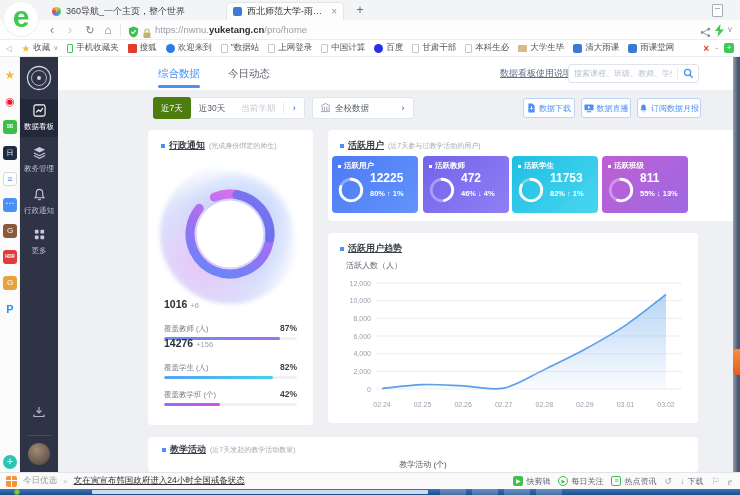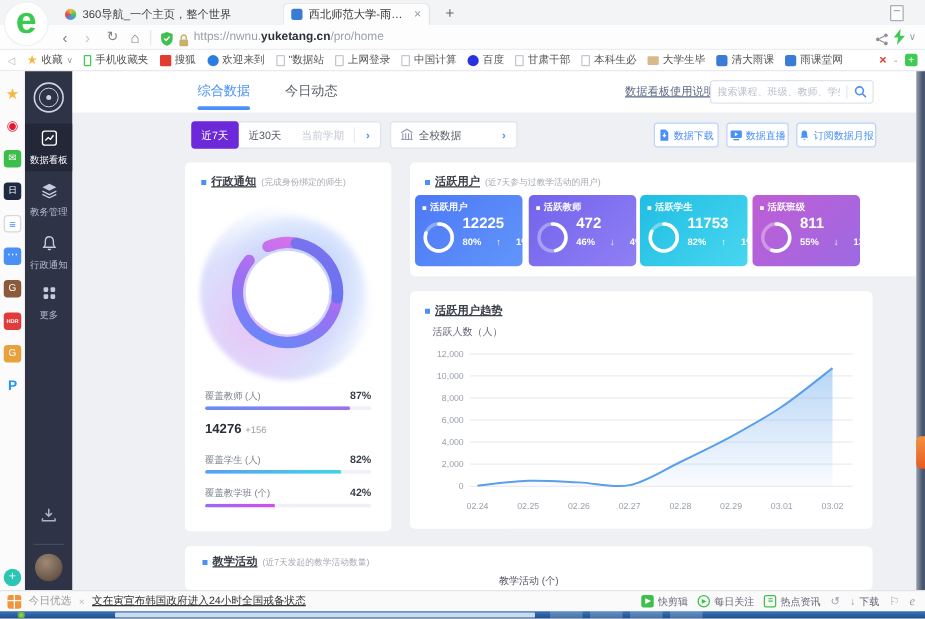--- a/index.html
+++ b/index.html
@@ -91,21 +91,21 @@
   .help-link{position:absolute;left:442px;top:0;height:33px;line-height:33px;font-size:9px;color:#5c6a85;text-decoration:underline}
   .searchbox{position:absolute;left:510px;top:7px;width:131px;height:19px;border:1px solid #dfe3ec;border-radius:3px;background:#fff;display:flex;align-items:center}
   .searchbox input{flex:1;border:none;outline:none;font-size:8px;color:#333;padding:0 5px;min-width:0;background:none}
   .searchbox input::placeholder{color:#b9bec9}
   .search-sep{width:1px;height:11px;background:#e6e9ef}
   .search-btn{width:20px;text-align:center;line-height:10px}
 
   .fgroup{position:absolute;top:40px;height:22px;background:#fff;border:1px solid #e0e4ec;border-radius:3px;display:flex;align-items:center;font-size:8.5px}
   .fg-1{left:95px}.fg-2{left:254px;width:102px}
   .seg{padding:0 8px;line-height:20px;color:#5a6068}
-  .seg.on{background:#6d28d9;color:#fff;border-radius:3px;height:22px;line-height:22px;margin:-1px 0 -1px -1px}
+  .seg.on{background:#4d7c0f;color:#fff;border-radius:3px;height:22px;line-height:22px;margin:-1px 0 -1px -1px}
   .seg.dis{color:#c3c8d2}
   .fg-sep{width:1px;height:12px;background:#eaecf0}
   .fg-chev{width:20px;text-align:center;color:#4a90f7;font-size:9px;font-weight:bold}
   .fg-ico{margin-left:7px}
   .fg-2 .seg{flex:1;padding:0 4px}
 
   .abtn{position:absolute;top:41px;height:20px;border:1px solid #bcd4f8;border-radius:3px;background:#fff;color:#4a90f7;font-size:8px;display:flex;align-items:center;justify-content:center;gap:3px}
   .ab-0{left:465px;width:52px}.ab-1{left:523px;width:50px}.ab-2{left:579px;width:64px}
 
   .card{position:absolute;background:#fff;border-radius:4px}
@@ -143,21 +143,21 @@
   
   .gcard{position:absolute;top:26px;width:86px;height:57px;border-radius:4px;color:#fff}
   .gc-0{left:4px;background:linear-gradient(135deg,#4d79f6,#6195fa)}
   .gc-1{left:95px;background:linear-gradient(135deg,#7263ec,#9080f4)}
   .gc-2{left:184px;background:linear-gradient(135deg,#1fbee3,#49d6f0)}
   .gc-3{left:274px;background:linear-gradient(135deg,#c05dd5,#9c6ae2)}
   .gc-label{position:absolute;left:6px;top:5px;font-size:7.5px;font-weight:bold;display:flex;align-items:center;gap:3px}
   .wbullet{width:3px;height:3px;background:#fff;flex:none}
   .gc-ring{position:absolute;left:4px;top:19px}
   .gc-value{position:absolute;left:38px;top:15px;font-size:12px;font-weight:bold}
-  .gc-pct{position:absolute;left:38px;top:33px;font-size:7.5px;font-weight:bold;display:flex;gap:12px;align-items:flex-start}
+  .gc-pct{position:absolute;left:38px;top:33px;font-size:7.5px;font-weight:bold;display:flex;gap:2px;align-items:flex-start}
 
   
   .ylabel{position:absolute;left:18px;top:27px;font-size:8px;color:#667}
   .trend-svg{position:absolute;left:8px;top:42px}
 
   .ta-axis{position:absolute;left:0;top:22px;width:100%;text-align:center;font-size:8px;color:#556}
 
   
   .statusbar{position:absolute;left:0;top:472px;width:740px;height:17px;background:#fafafb;border-top:1px solid #e2e4e8}
   .sb-left{position:absolute;left:6px;top:0;height:16px;display:flex;align-items:center;gap:6px;font-size:8.5px}
@@ -424,20 +424,21 @@
             <stop offset="0" stop-color="#5b8cfa"></stop>
               <stop offset=".5" stop-color="#9f6ff2"></stop>
               <stop offset="1" stop-color="#ec73e9"></stop>
           </linearGradient>
         </defs>
         <circle cx="53" cy="53" r="40" fill="none" stroke="url(#dg)" stroke-width="9" stroke-linecap="round" stroke-dasharray="232 19.3" transform="rotate(-113 53 53)"></circle>
         <circle cx="53" cy="53" r="40" fill="none" stroke="#4f74f0" stroke-width="9" stroke-linecap="round" stroke-dasharray="60 191.3" transform="rotate(-80 53 53)" opacity=".7"></circle>
         <circle cx="53" cy="53" r="33.5" fill="#fff"></circle>
       </svg>
       <div class="stat st-0">
+        <div class="st-l1"><span>1016</span><span class="st-delta">+6</span></div>
         <div class="st-l2">
             <span class="st-label">覆盖教师 (人)</span>
             <span class="st-pct">87%</span>
           </div>
         <div class="st-bar">
             <div class="st-fill sf-0" style="width: 87%;"></div>
           </div>
       </div>
       <div class="stat st-1">
         <div class="st-l1"><span>14276</span><span class="st-delta">+156</span></div>

